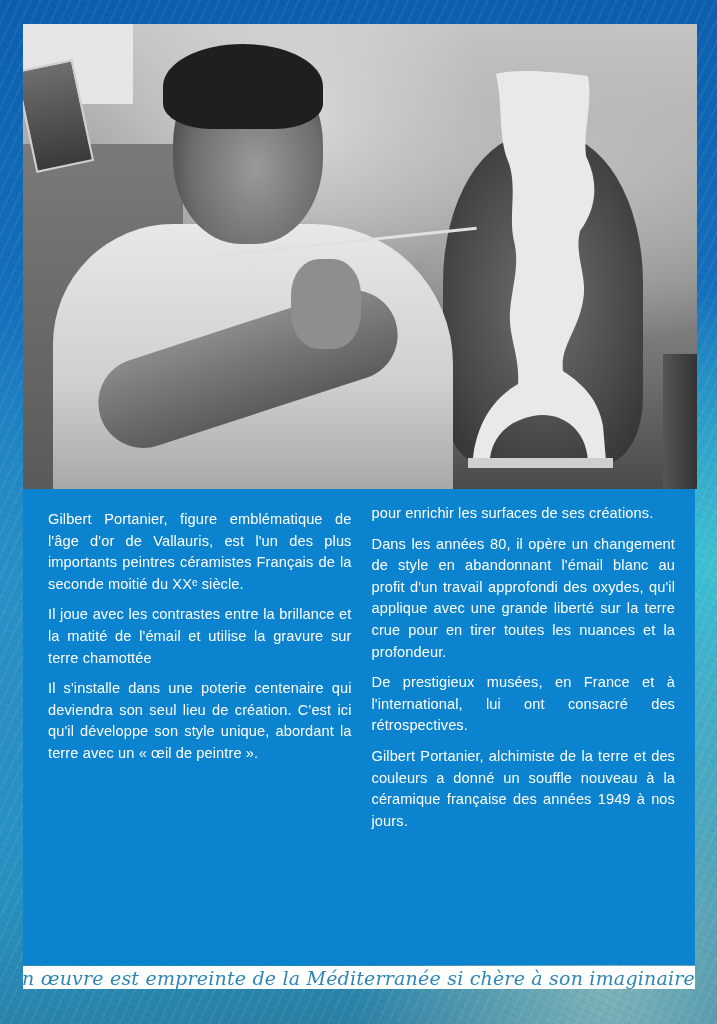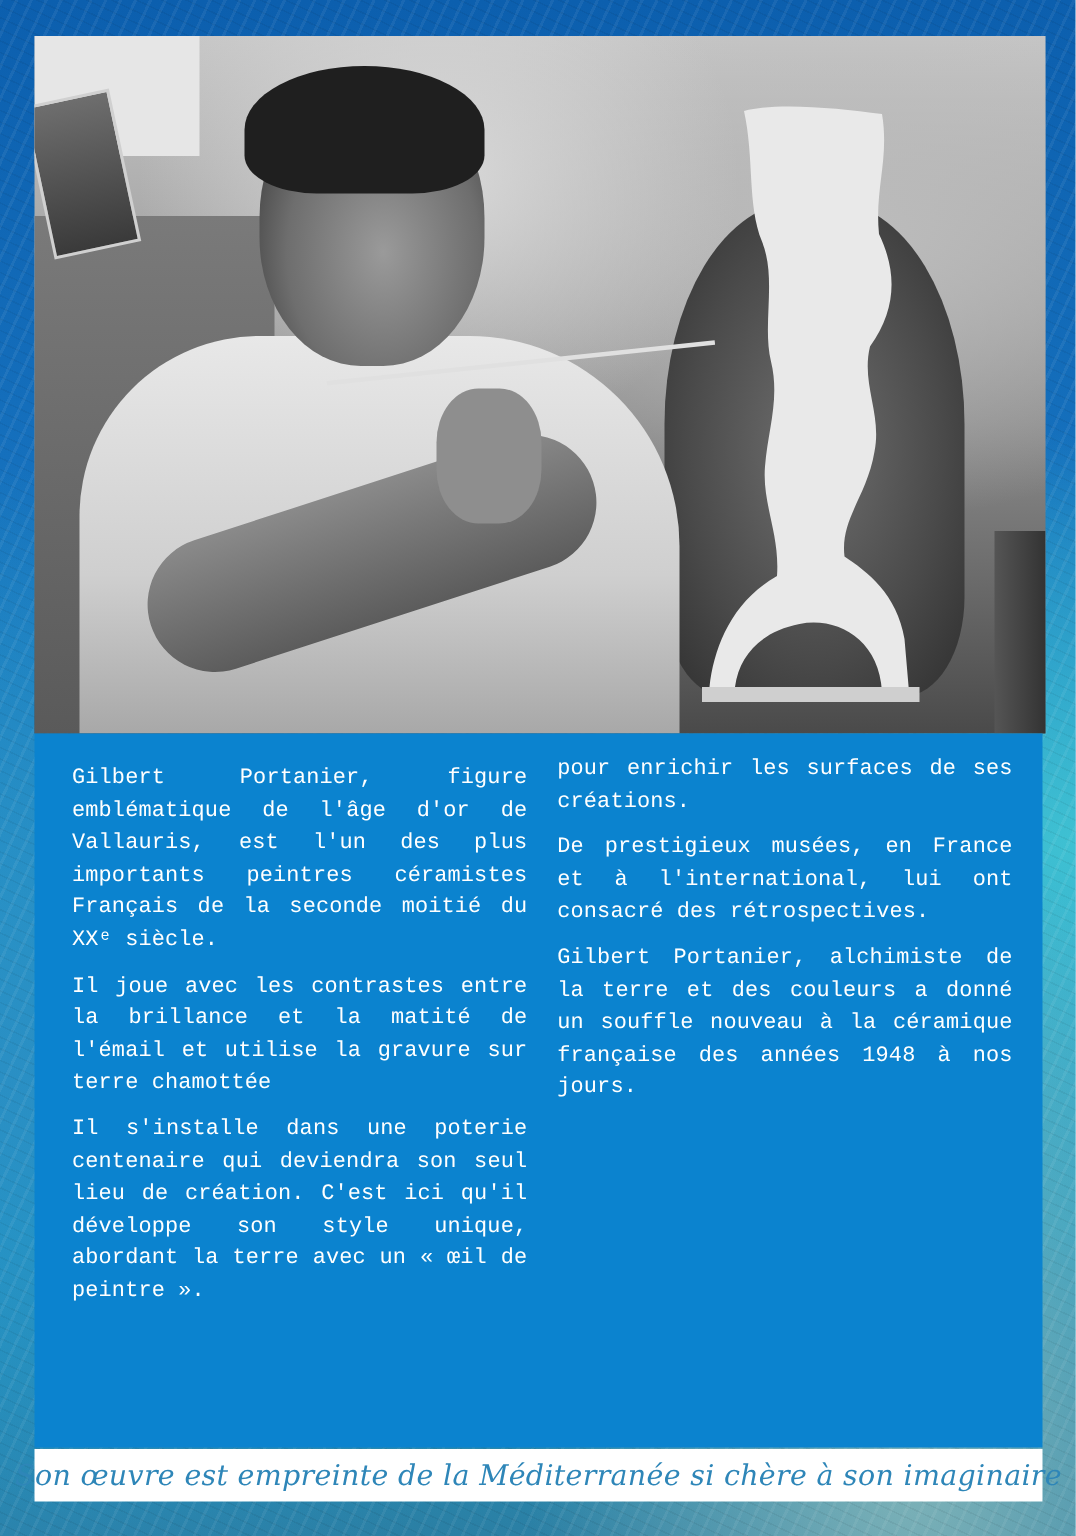--- a/index.html
+++ b/index.html
@@ -90,28 +90,28 @@
       padding: 20px 20px 0 25px;
       display: flex; gap: 20px;
       color: #ffffff;
     }
     .col {
       flex: 1;
       font-size: 14.6px;
       line-height: 21.6px;
       letter-spacing: 0.1px;
       text-align: justify;
-      font-family: Liberation Mono, monospace;
+      font-family: Liberation Sans, sans-serif;
     }
     .col p { margin: 0 0 9px 0; }
     .col.right { padding-top: 0; margin-top: -6px; }
     .footer-banner {
-      position: absolute; left: 23px; top: 966px; width: 672px; height: 35px;
+      position: absolute; left: 23px; top: 966px; width: 672px; height: 23px;
       background: #ffffff;
-      display: flex; align-items: center; justify-content: center;
+      display: flex; align-items: center; justify-content: flex-end;
     }
     .footer-banner span {
       font-family: "DejaVu Serif", serif;
       font-style: italic;
       font-size: 19px;
       color: #2e86b8;
       letter-spacing: 0.2px;
       white-space: nowrap;
     }
   </style>
@@ -139,20 +139,21 @@
 </div>
 
 <div class="text-panel">
   <div class="col left">
     <p>Gilbert Portanier, figure emblématique de l'âge d'or de Vallauris, est l'un des plus importants peintres céramistes Français de la seconde moitié du XXᵉ siècle.</p>
     <p>Il joue avec les contrastes entre la brillance et la matité de l'émail et utilise la gravure sur terre chamottée</p>
     <p>Il s'installe dans une poterie centenaire qui deviendra son seul lieu de création. C'est ici qu'il développe son style unique, abordant la terre avec un « œil de peintre ».</p>
   </div>
   <div class="col right">
     <p>pour enrichir les surfaces de ses créations.</p>
+    <p>Dans les années 80, il opère un changement de style en abandonnant l'émail blanc au profit d'un travail approfondi des oxydes, qu'il applique avec une grande liberté sur la terre crue pour en tirer toutes les nuances et la profondeur.</p>
     <p>De prestigieux musées, en France et à l'international, lui ont consacré des rétrospectives.</p>
-    <p>Gilbert Portanier, alchimiste de la terre et des couleurs a donné un souffle nouveau à la céramique française des années 1948 à nos jours.</p>
+    <p>Gilbert Portanier, alchimiste de la terre et des couleurs a donné un souffle nouveau à la céramique française des années 1949 à nos jours.</p>
   </div>
 </div>
 
 <div class="footer-banner">
   <span>Son œuvre est empreinte de la Méditerranée si chère à son imaginaire</span>
 </div>
 
 </body></html>

